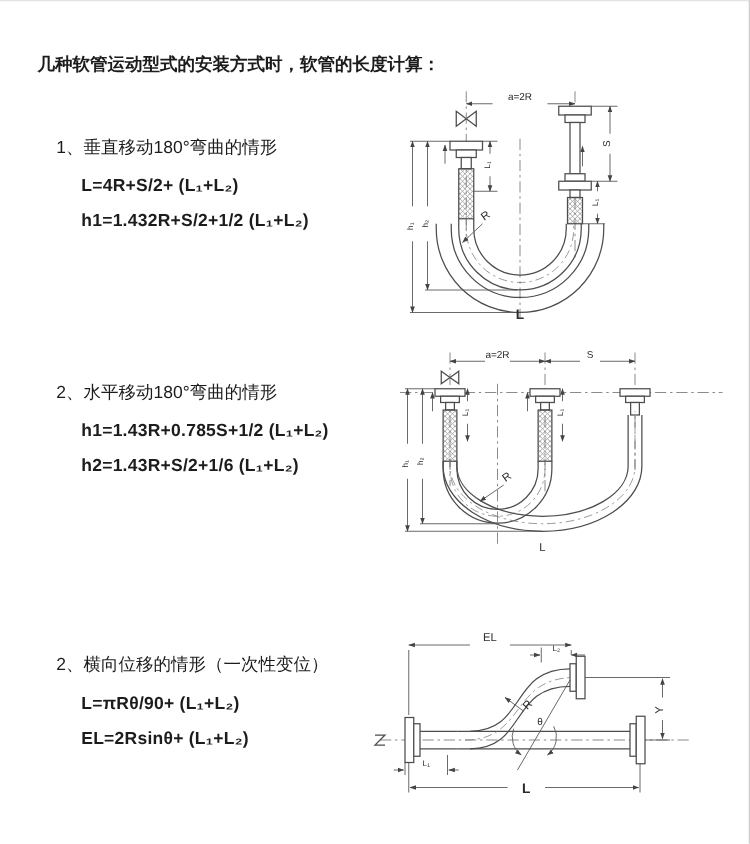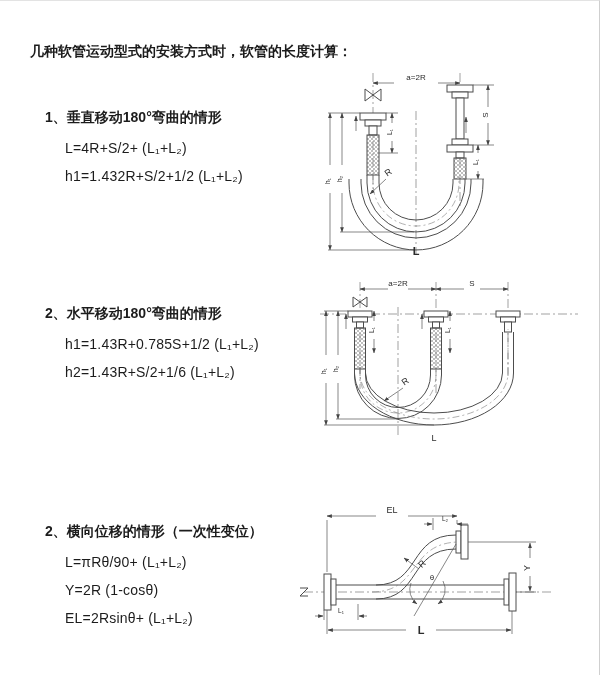--- a/index.html
+++ b/index.html
@@ -4,23 +4,23 @@
 <style>
   html,body{margin:0;padding:0;}
   body{
     width:600px;height:675px;position:relative;background:#ffffff;
     font-family:"Liberation Sans","DejaVu Sans",sans-serif;color:#1c1c1c;
     border-top:1px solid #e3e3e3;border-right:1px solid #cfcfcf;box-sizing:border-box;
     overflow:hidden;
   }
   .page-title{position:absolute;left:30px;top:22px;font-size:14px;font-weight:700;margin-top:20px;}
   .section{position:absolute;left:45px;}
-  .section .heading{font-size:14px;font-weight:700;margin:0 0 7px 0;}
+  .section .heading{font-size:14px;font-weight:400;margin:0 0 7px 0;}
   .formulas{padding-left:20px;}
-  .formulas p{margin:0;line-height:28px;font-size:14px;font-weight:400;letter-spacing:.2px;}
+  .formulas p{margin:0;line-height:28px;font-size:14px;font-weight:700;letter-spacing:.2px;}
   .diag{position:absolute;}
   svg{overflow:visible;}
   svg .geo{fill:none;stroke:#4d4d4d;stroke-width:1;}
   svg .geow{fill:#ffffff;stroke:#4d4d4d;stroke-width:1;}
   svg .dim{fill:none;stroke:#555;stroke-width:.7;}
   svg .cl{fill:none;stroke:#7a7a7a;stroke-width:.7;stroke-dasharray:9 3 2 3;}
   svg .hdash{fill:none;stroke:#7a7a7a;stroke-width:.6;stroke-dasharray:7 3 2 3;}
   svg text{fill:#2b2b2b;font-family:"Liberation Sans","DejaVu Sans",sans-serif;}
   svg .lab{font-size:8px;}
   svg .labs{font-size:6.5px;}
@@ -225,21 +225,20 @@
     <text class="labm" x="99" y="107" text-anchor="middle" transform="rotate(-35 99 107)">R</text>
   </g>
   <text class="labm" x="126" y="164" text-anchor="middle">L</text>
 </svg>
 </div>
 
 <div class="section" style="top:522px">
   <h2 class="heading">2、横向位移的情形（一次性变位）</h2>
   <div class="formulas">
     <p>L=πRθ/90+ (L₁+L₂)</p>
-    <p>Y=2R (1-cosθ)</p>
     <p>EL=2Rsinθ+ (L₁+L₂)</p>
   </div>
 </div>
 
 <div class="diag" style="left:296px;top:503px;width:294px;height:142px">
 <svg viewBox="0 0 294 142" width="294" height="142">
   <g>
     <path class="cl" d="M8,88 H258"></path>
     <path class="geo" d="M4,84 H12 L4,92 H12"></path>
   </g>

